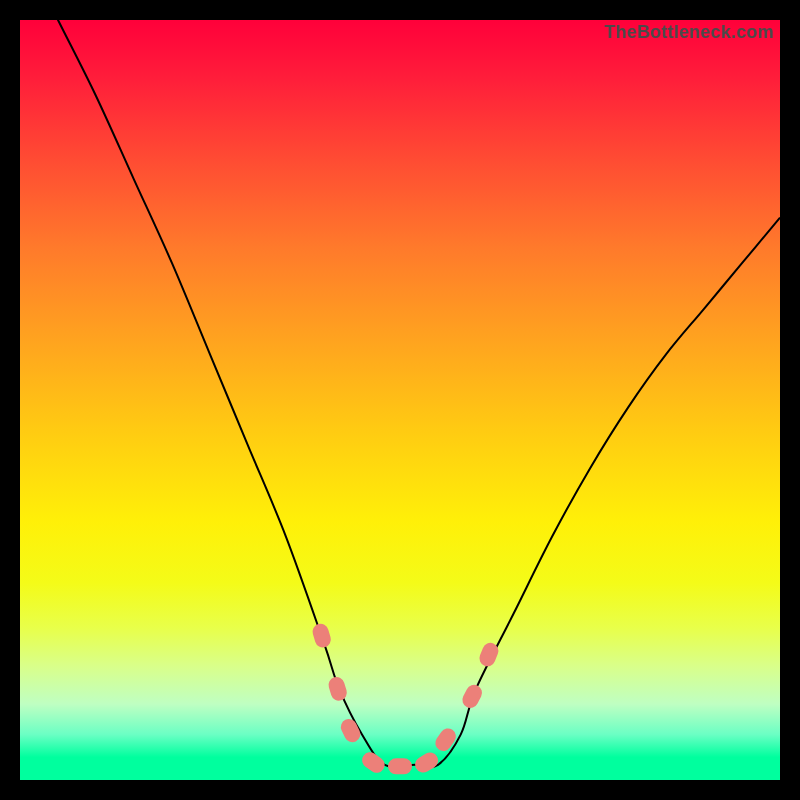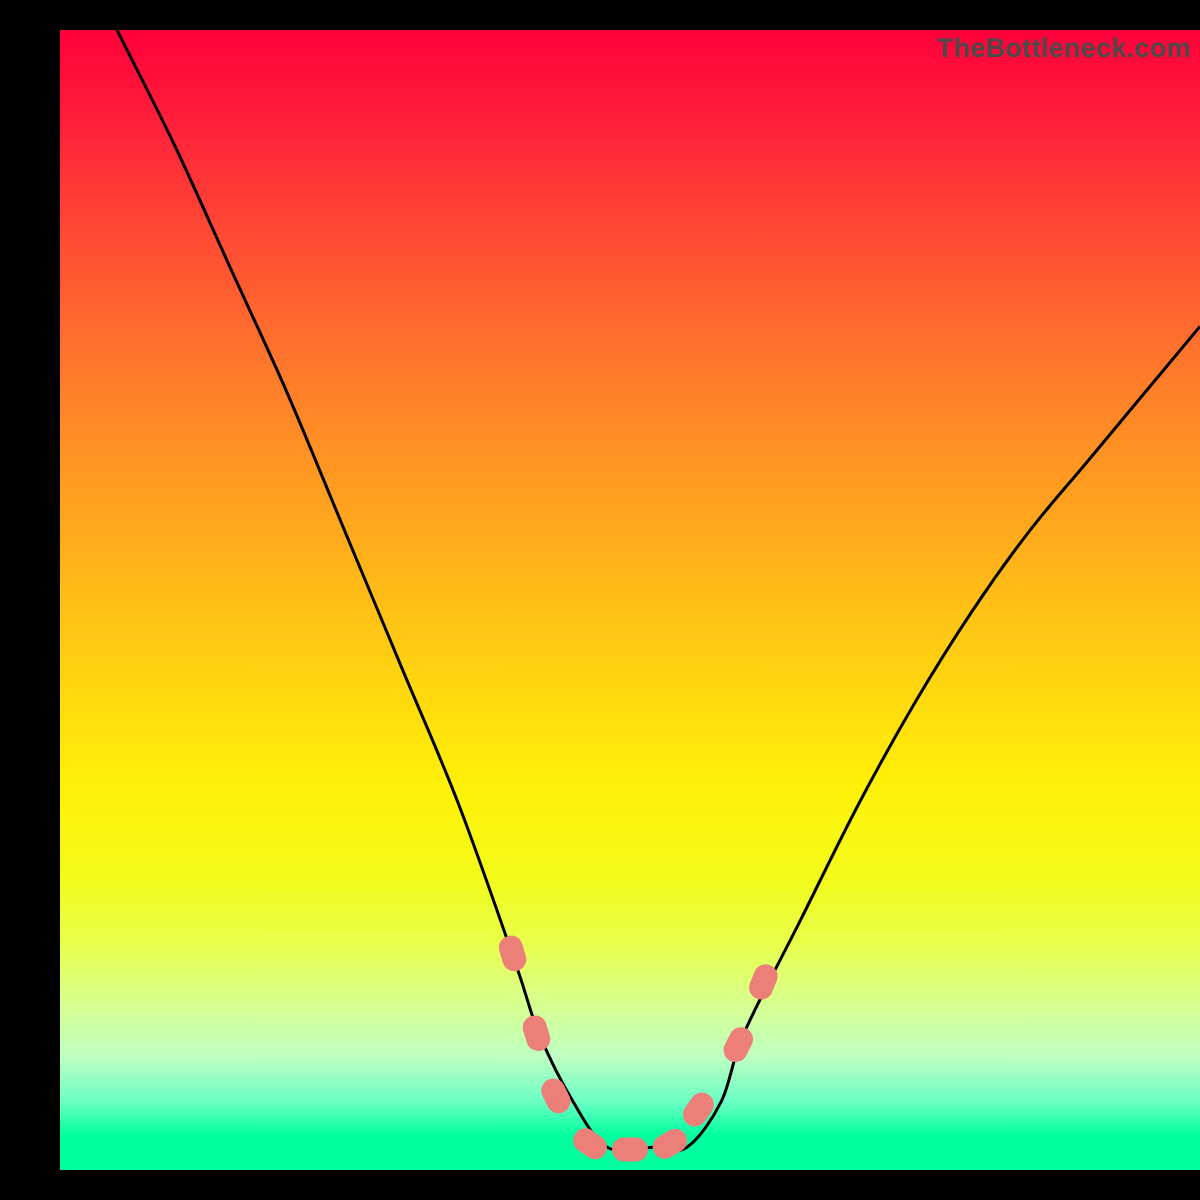--- a/index.html
+++ b/index.html
@@ -11,21 +11,20 @@
     overflow: hidden;
     font-family: Arial, Helvetica, sans-serif;
   }
   .frame {
     position: absolute;
     left: 20px;
     top: 20px;
     width: 760px;
     height: 760px;
     background: #000;
-    margin-left: 20px;
   }
   .plot-area {
     position: absolute;
     left: 0;
     top: 0;
     width: 760px;
     height: 760px;
     
     background: linear-gradient(to bottom,
       #ff003a 0%,

